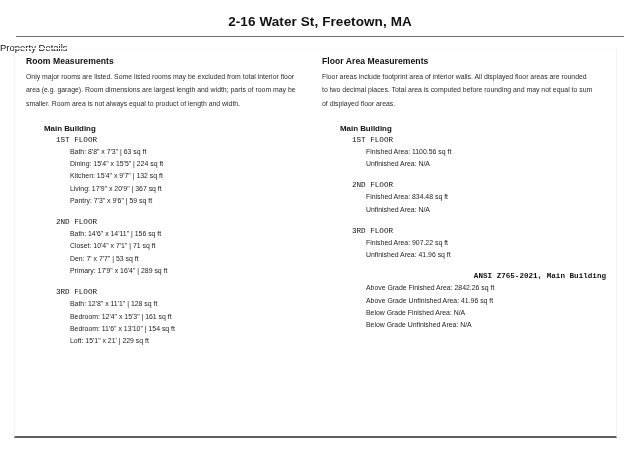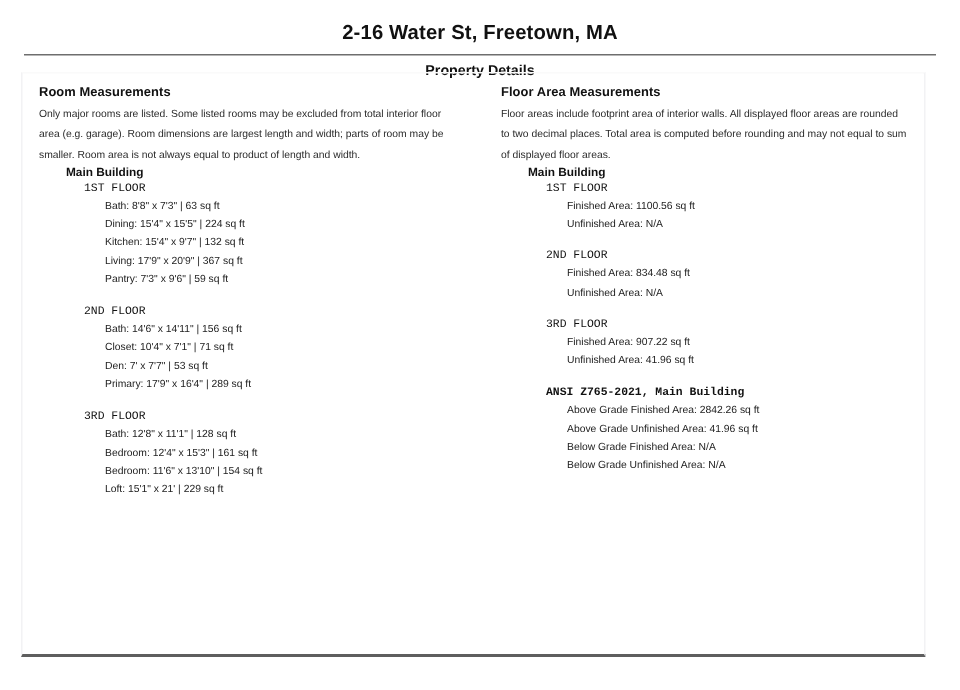--- a/index.html
+++ b/index.html
@@ -39,23 +39,23 @@
     margin: 0;
     padding-top: 14px;
     color: #111111;
   }
   .title-rule {
     margin: 7px 16px 0 16px;
     height: 1px;
     background: #6e6e6e;
   }
   .doc-subtitle {
-    text-align: center;
+    text-align: left;
     font-size: 9.5px;
-    font-weight: bold;
+    font-weight: normal;
     margin: 0;
     padding-top: 5px;
     color: #111111;
   }
 
   
   .frame {
     position: absolute;
     left: 14px;
     top: 48px;
@@ -68,21 +68,20 @@
     box-sizing: border-box;
   }
 
   
   .columns {
     position: absolute;
     left: 14px;
     top: 56px;
     width: 612px;
     display: flex;
-    gap: 12px;
   }
   .col {
     width: 296px;
     box-sizing: border-box;
     padding-left: 12px;
   }
 
   .section-head {
     font-size: 8.6px;
     font-weight: bold;
@@ -92,20 +91,21 @@
   }
   .section-desc {
     font-size: 6.9px;
     line-height: 1.92;
     color: #2b2b2b;
     margin: 0;
     max-width: 272px;
   }
 
   .building {
+    margin-top: 14px;
   }
   .building-name {
     font-size: 7.9px;
     font-weight: bold;
     color: #111111;
     margin: 0 0 3px 0;
     padding-left: 18px;
   }
   .floor {
     margin-bottom: 11px;
@@ -113,20 +113,21 @@
   }
   .floor:last-child { margin-bottom: 0; }
   .floor-name {
     font-size: 7.6px;
     color: #111111;
     margin: 0 0 2px 0;
     font-family: Liberation Mono, monospace;
   }
   .floor-name.bold {
     font-weight: bold;
+    text-align: right;
   }
   .entry-list {
     list-style: none;
     margin: 0;
     padding: 0 0 0 14px;
   }
   .entry {
     font-size: 6.9px;
     line-height: 1.78;
     color: #222222;

